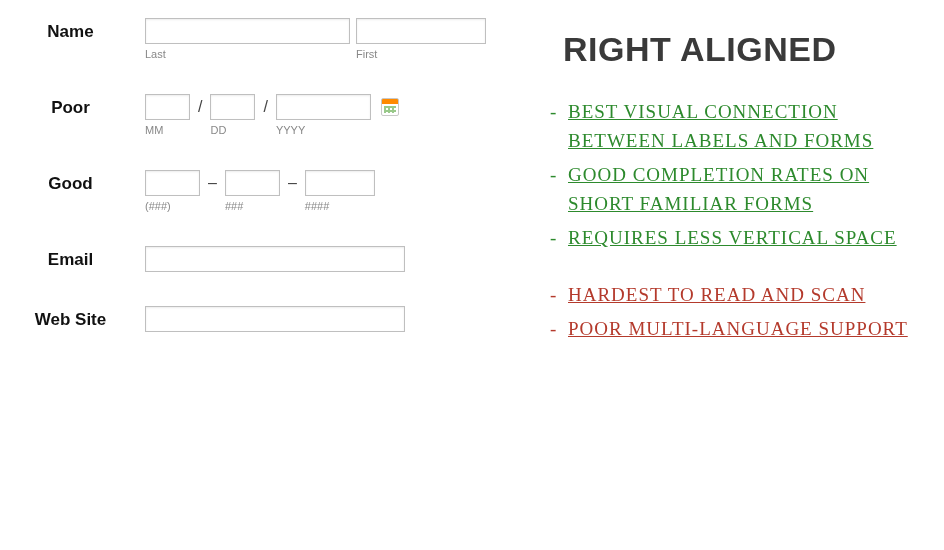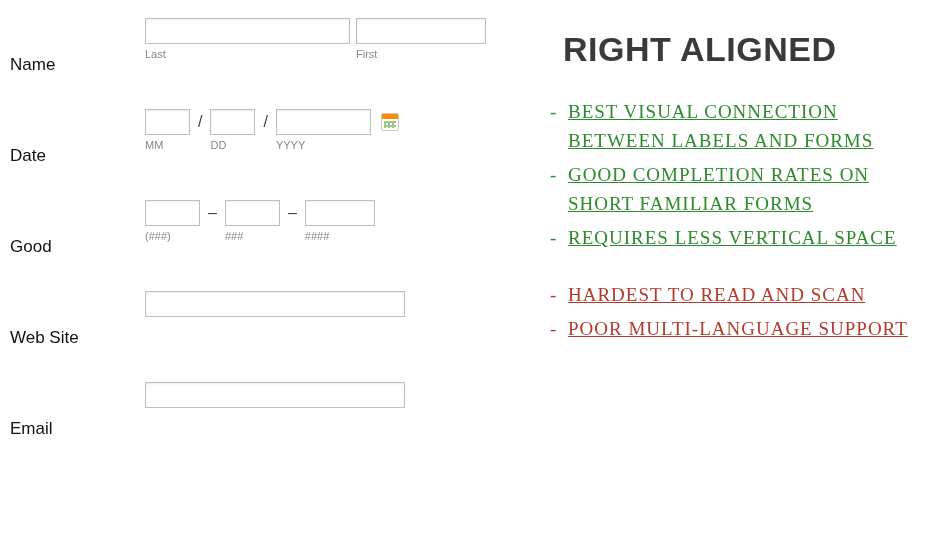--- a/index.html
+++ b/index.html
@@ -22,27 +22,26 @@
     padding-top: 8px;
     width: 500px;
   }
   .row {
     display: flex;
     align-items: flex-start;
     margin-bottom: 34px;
   }
   .label {
     width: 135px;
-    text-align: left;
-    font-weight: normal;
+    text-align: center;
+    font-weight: bold;
     font-size: 17px;
     padding-right: 14px;
     padding-top: 4px;
     color: #111;
-    margin-top: 33px;
   }
   .fields {
     display: flex;
     align-items: flex-start;
     gap: 6px;
   }
   .field-col {
     display: flex;
     flex-direction: column;
   }
@@ -129,21 +128,21 @@
           <span class="sub">Last</span>
         </div>
         <div class="field-col">
           <input class="box" style="width: 130px;">
           <span class="sub">First</span>
         </div>
       </div>
     </div>
 
     <div class="row">
-      <div class="label">Date</div>
+      <div class="label">Poor</div>
       <div class="fields">
         <div class="field-col">
           <input class="box" style="width: 45px;">
           <span class="sub">MM</span>
         </div>
         <span class="sep">/</span>
         <div class="field-col">
           <input class="box" style="width: 45px;">
           <span class="sub">DD</span>
         </div>
@@ -170,28 +169,28 @@
         </div>
         <span class="sep">–</span>
         <div class="field-col">
           <input class="box" style="width: 70px;">
           <span class="sub">####</span>
         </div>
       </div>
     </div>
 
     <div class="row">
+      <div class="label">Email</div>
+      <div class="fields">
+        <input class="box" style="width: 260px;">
+      </div>
+    </div>
+
+    <div class="row">
       <div class="label">Web Site</div>
-      <div class="fields">
-        <input class="box" style="width: 260px;">
-      </div>
-    </div>
-
-    <div class="row">
-      <div class="label">Email</div>
       <div class="fields">
         <input class="box" style="width: 260px;">
       </div>
     </div>
 
   </div>
 
   <div class="notes">
     <h1 class="headline">RIGHT ALIGNED</h1>
 

